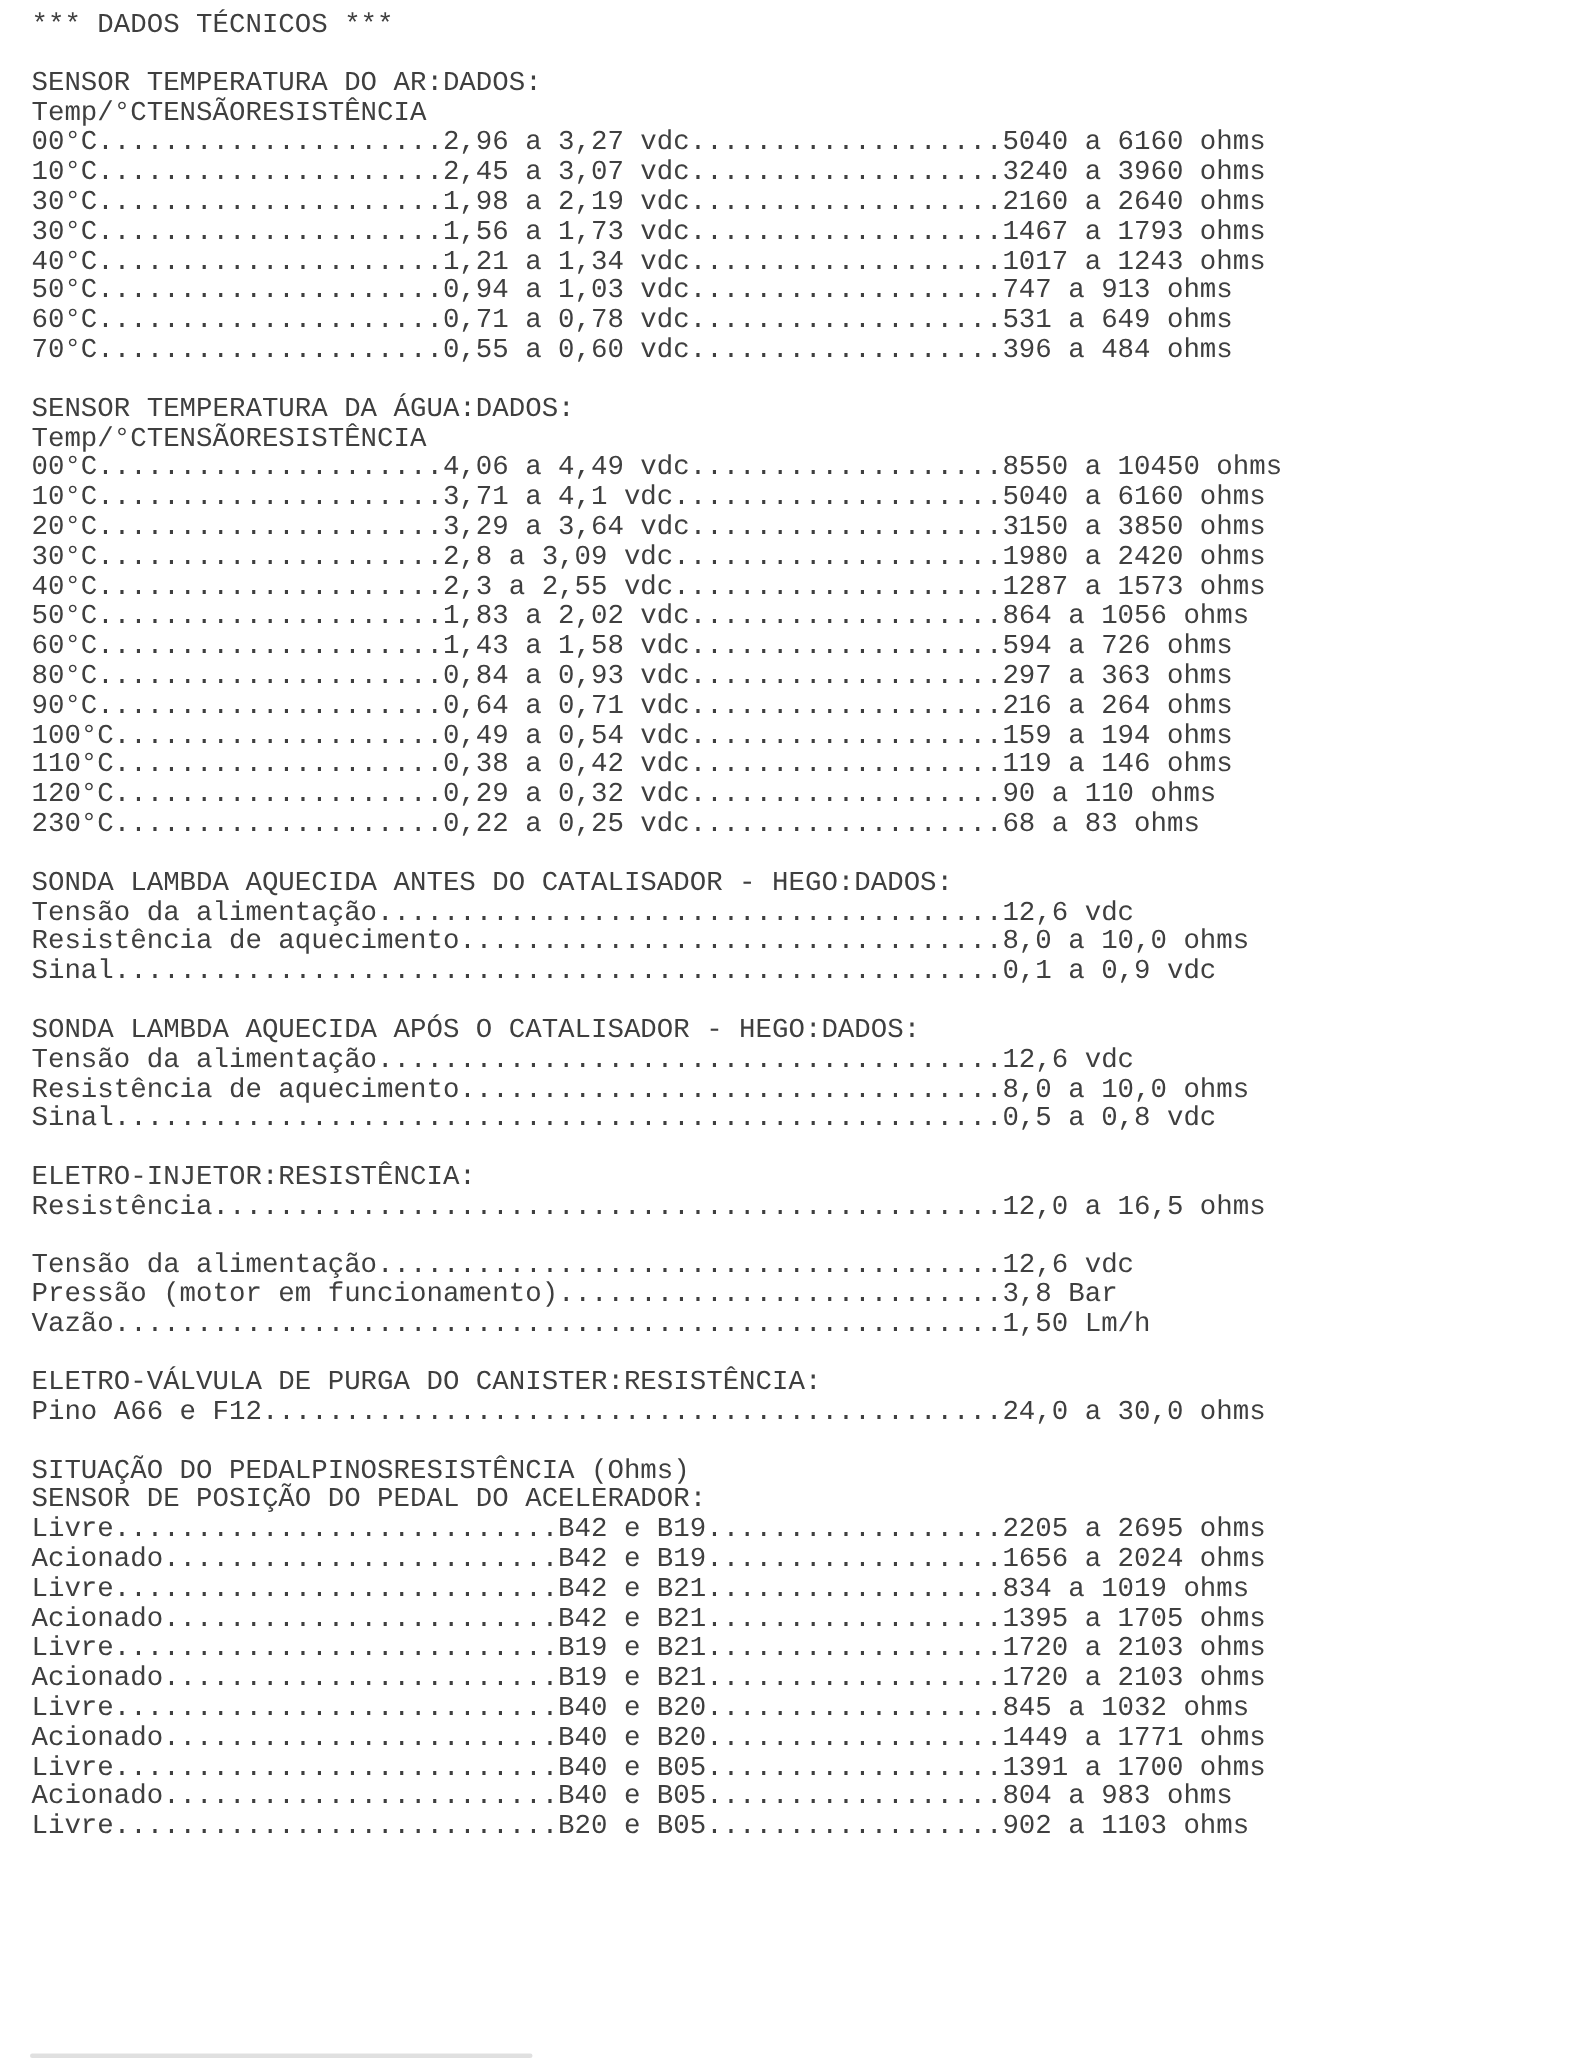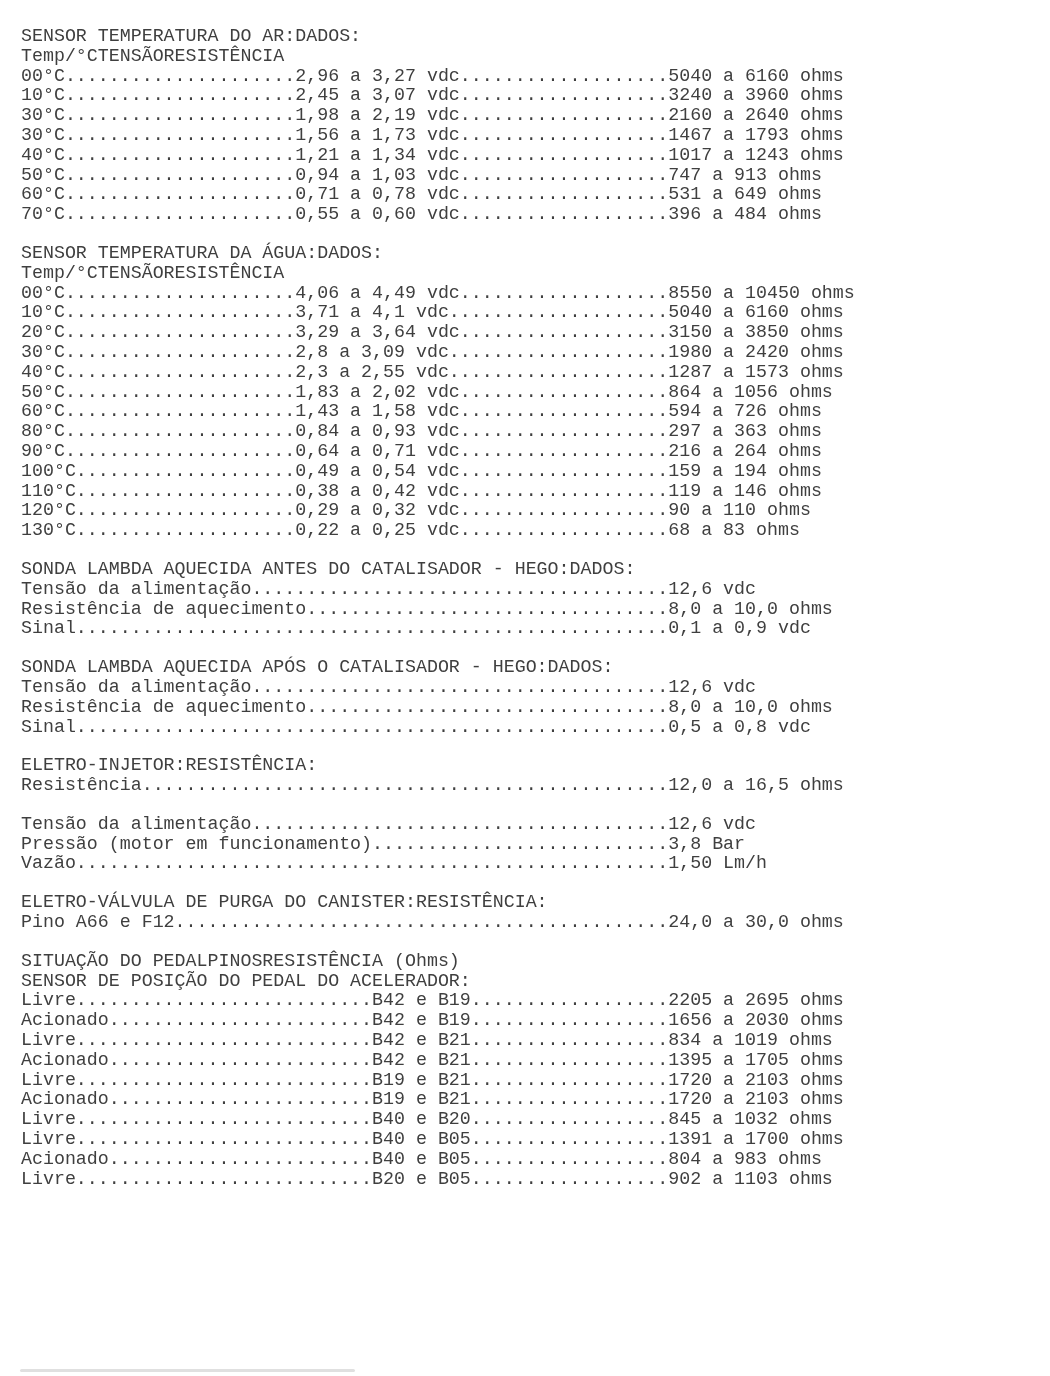--- a/index.html
+++ b/index.html
@@ -34,20 +34,21 @@
     height: 3px;
     background: #d8d8d8;
     opacity: 0.8;
     border-radius: 2px;
   }
 </style>
 </head>
 <body>
 
 <div class="page">
+  <div class="line title">*** DADOS TÉCNICOS ***</div>
   <div id="sections">
       <section class="section">
     <div class="line heading">SENSOR TEMPERATURA DO AR:DADOS:</div>
     <div class="line subheading">Temp/°CTENSÃORESISTÊNCIA</div>
     <div class="rows">
           <div class="line">00°C.....................2,96 a 3,27 vdc...................5040 a 6160 ohms</div>
           <div class="line">10°C.....................2,45 a 3,07 vdc...................3240 a 3960 ohms</div>
           <div class="line">30°C.....................1,98 a 2,19 vdc...................2160 a 2640 ohms</div>
           <div class="line">30°C.....................1,56 a 1,73 vdc...................1467 a 1793 ohms</div>
           <div class="line">40°C.....................1,21 a 1,34 vdc...................1017 a 1243 ohms</div>
@@ -65,21 +66,21 @@
           <div class="line">20°C.....................3,29 a 3,64 vdc...................3150 a 3850 ohms</div>
           <div class="line">30°C.....................2,8 a 3,09 vdc....................1980 a 2420 ohms</div>
           <div class="line">40°C.....................2,3 a 2,55 vdc....................1287 a 1573 ohms</div>
           <div class="line">50°C.....................1,83 a 2,02 vdc...................864 a 1056 ohms</div>
           <div class="line">60°C.....................1,43 a 1,58 vdc...................594 a 726 ohms</div>
           <div class="line">80°C.....................0,84 a 0,93 vdc...................297 a 363 ohms</div>
           <div class="line">90°C.....................0,64 a 0,71 vdc...................216 a 264 ohms</div>
           <div class="line">100°C....................0,49 a 0,54 vdc...................159 a 194 ohms</div>
           <div class="line">110°C....................0,38 a 0,42 vdc...................119 a 146 ohms</div>
           <div class="line">120°C....................0,29 a 0,32 vdc...................90 a 110 ohms</div>
-          <div class="line">130°C....................0,22 a 0,25 vdc...................68 a 83 ohms</div>
+          <div class="line">230°C....................0,22 a 0,25 vdc...................68 a 83 ohms</div>
         </div>
   </section>
       <section class="section">
     <div class="line heading">SONDA LAMBDA AQUECIDA ANTES DO CATALISADOR - HEGO:DADOS:</div>
 
     <div class="rows">
           <div class="line">Tensão da alimentação......................................12,6 vdc</div>
           <div class="line">Resistência de aquecimento.................................8,0 a 10,0 ohms</div>
           <div class="line">Sinal......................................................0,1 a 0,9 vdc</div>
         </div>
@@ -113,26 +114,27 @@
 
     <div class="rows">
           <div class="line">Pino A66 e F12.............................................24,0 a 30,0 ohms</div>
         </div>
   </section>
       <section class="section">
     <div class="line subheading">SITUAÇÃO DO PEDALPINOSRESISTÊNCIA (Ohms)</div>
     <div class="line heading">SENSOR DE POSIÇÃO DO PEDAL DO ACELERADOR:</div>
     <div class="rows">
           <div class="line">Livre...........................B42 e B19..................2205 a 2695 ohms</div>
-          <div class="line">Acionado........................B42 e B19..................1656 a 2030 ohms</div>
+          <div class="line">Acionado........................B42 e B19..................1656 a 2024 ohms</div>
           <div class="line">Livre...........................B42 e B21..................834 a 1019 ohms</div>
           <div class="line">Acionado........................B42 e B21..................1395 a 1705 ohms</div>
           <div class="line">Livre...........................B19 e B21..................1720 a 2103 ohms</div>
           <div class="line">Acionado........................B19 e B21..................1720 a 2103 ohms</div>
           <div class="line">Livre...........................B40 e B20..................845 a 1032 ohms</div>
+          <div class="line">Acionado........................B40 e B20..................1449 a 1771 ohms</div>
           <div class="line">Livre...........................B40 e B05..................1391 a 1700 ohms</div>
           <div class="line">Acionado........................B40 e B05..................804 a 983 ohms</div>
           <div class="line">Livre...........................B20 e B05..................902 a 1103 ohms</div>
         </div>
   </section>
     </div>
   <div class="artifact"></div>
 </div>
 
 </body></html>

